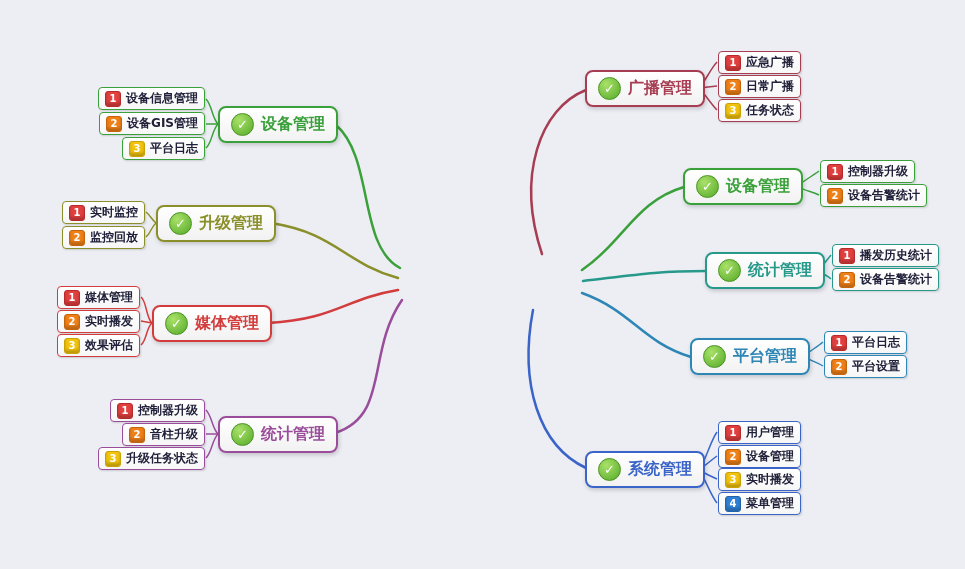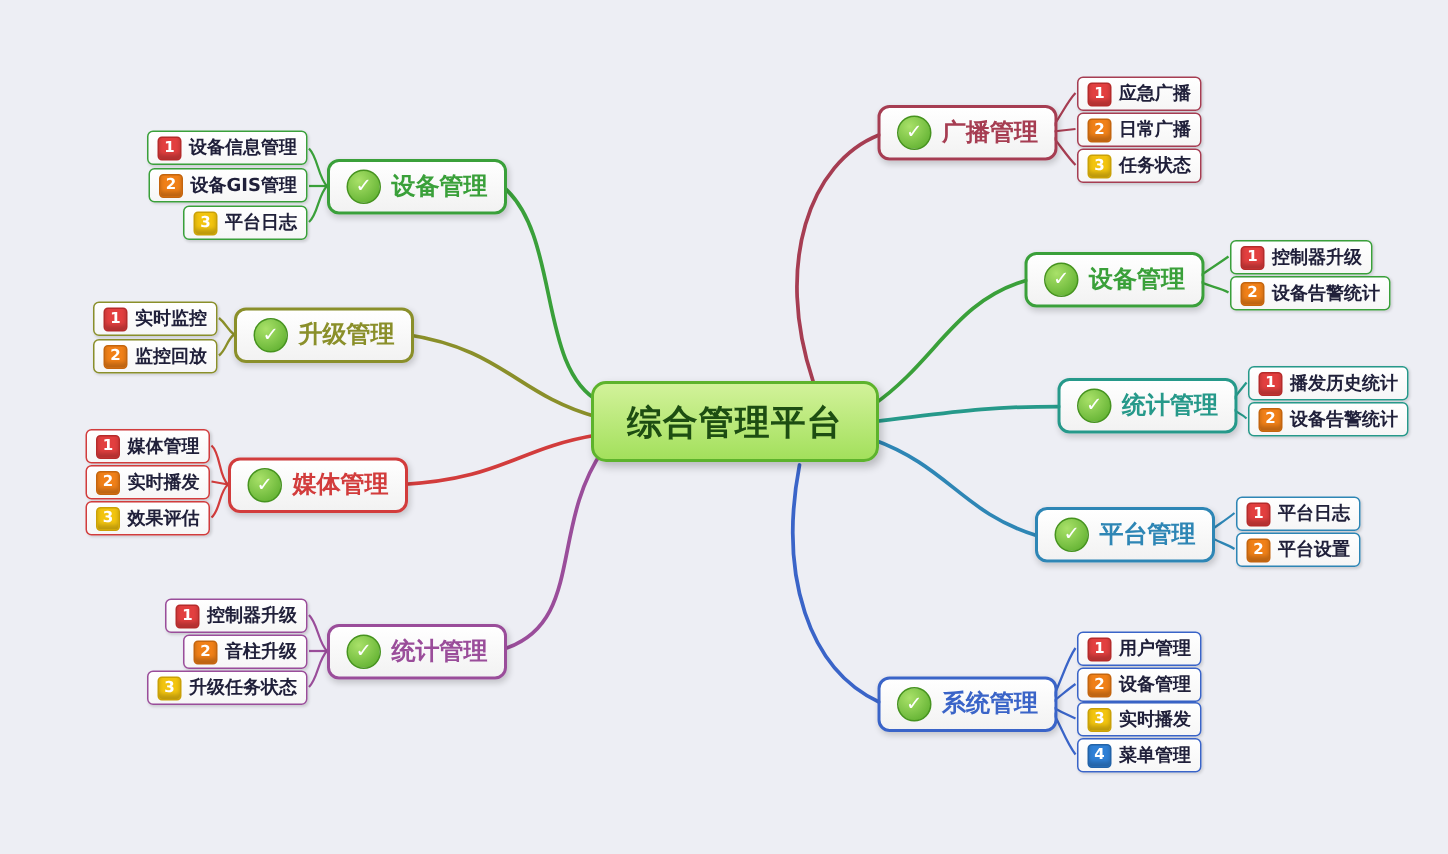--- a/index.html
+++ b/index.html
@@ -118,23 +118,20 @@
 
     <path d="M 804 356 C 810 351 817 347 823 342" stroke="#2e86b5" stroke-width="1.5" fill="none"></path>
     <path d="M 804 356 C 810 361 817 362 823 366" stroke="#2e86b5" stroke-width="1.5" fill="none"></path>
 
     <path d="M 699 470 C 706 460 710 442 717 432" stroke="#3a64c8" stroke-width="1.5" fill="none"></path>
     <path d="M 699 470 C 706 465 710 461 717 456" stroke="#3a64c8" stroke-width="1.5" fill="none"></path>
     <path d="M 699 470 C 706 474 710 476 717 479" stroke="#3a64c8" stroke-width="1.5" fill="none"></path>
     <path d="M 699 470 C 706 480 710 494 717 503" stroke="#3a64c8" stroke-width="1.5" fill="none"></path>
   </svg>
 
-  <div class="center">
-    <span>综合管理平台</span>
-  </div>
 
   <div class="node col0" style="left:218px;top:106px">
     <span class="chk">
         <span class="chk-mark">✓</span>
       </span>
     <span>设备管理</span>
   </div>
   <div class="item col0" style="right:760px;top:87px">
     <span class="badge n1">1</span>
     <span class="item-label">设备信息管理</span>

